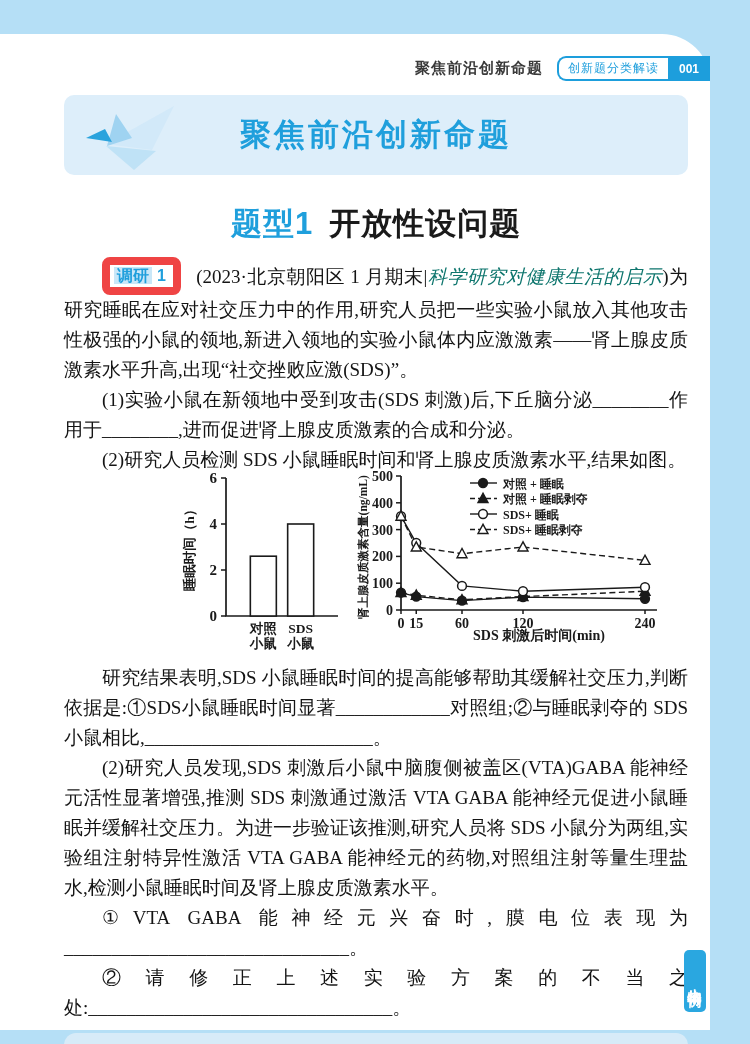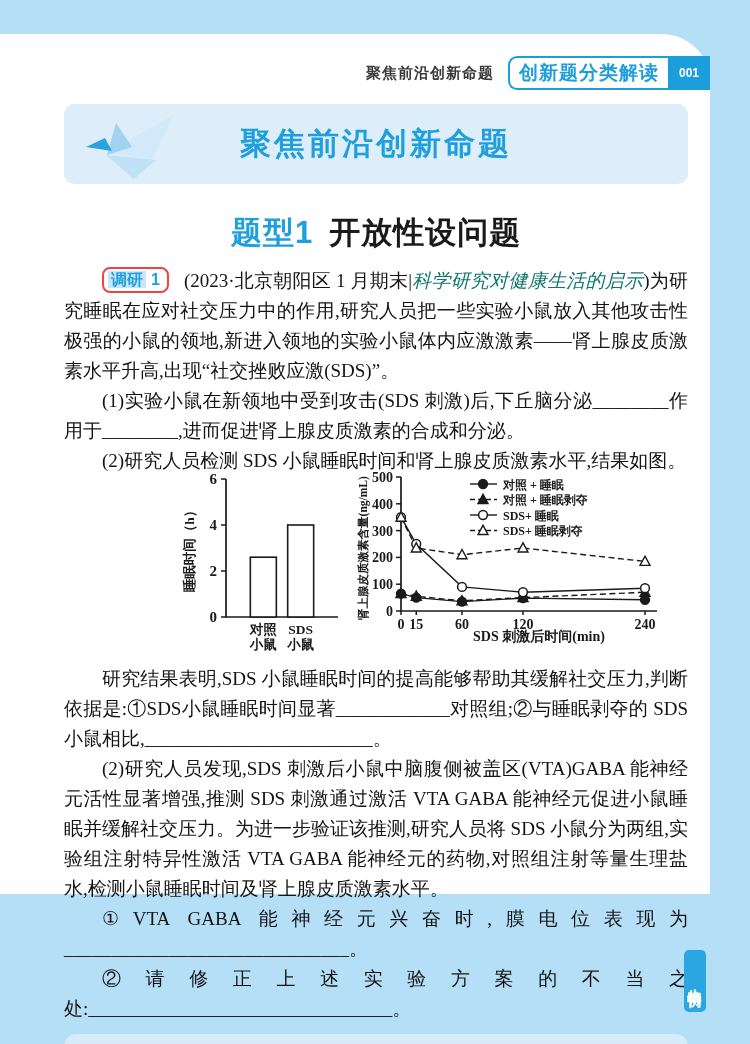--- a/index.html
+++ b/index.html
@@ -3,46 +3,46 @@
 <meta charset="utf-8">
 <style>
   html,body{margin:0;padding:0;}
   body{
     width:750px;height:1044px;position:relative;
     background:#b5dff6;
     font-family:"Liberation Serif",serif;
     overflow:hidden;
   }
   .page{
-    position:absolute;left:0;top:34px;width:710px;height:860px;
+    position:absolute;left:0;top:34px;width:710px;height:996px;
     background:#ffffff;border-top-right-radius:48px;
     box-sizing:border-box;padding:0 22px 0 64px;
   }
   
   .head-row{display:flex;justify-content:flex-end;align-items:center;margin:22px -22px 0 0;gap:14px;}
   .head-title{font-family:"Liberation Sans",sans-serif;font-weight:bold;font-size:15px;color:#3a3a3a;letter-spacing:1px;}
   .badge{display:flex;align-items:stretch;}
   .badge-left{border:2px solid #1d9edc;border-right:none;border-radius:9px 0 0 9px;background:#fff;
-    color:#1d9edc;font-family:"Liberation Sans",sans-serif;font-weight:bold;font-size:19px;
+    color:#1d9edc;font-family:"Liberation Sans",sans-serif;font-weight:normal;font-size:12px;
     padding:2px 9px;display:flex;align-items:center;letter-spacing:1px;}
   .badge-right{background:#1d9edc;color:#fff;font-family:"Liberation Sans",sans-serif;font-weight:bold;
     font-size:12px;padding:2px 11px;display:flex;align-items:center;}
   
   .banner{position:relative;height:80px;background:#ddeefa;border-radius:10px;margin-top:14px;}
   .banner-title{position:absolute;left:0;right:0;top:0;bottom:0;display:flex;align-items:center;justify-content:center;
     color:#1f9fdc;font-family:"Liberation Sans",sans-serif;font-weight:bold;font-size:31px;letter-spacing:3px;}
   .boat{position:absolute;left:14px;top:5px;}
   
   .sec-head{text-align:center;margin-top:28px;font-family:"Liberation Sans",sans-serif;font-weight:bold;font-size:31px;color:#1a1a1a;letter-spacing:1px;}
   .sec-tag{color:#1f9fdc;margin-right:16px;}
   
   .body-text{margin-top:12px;font-size:19px;line-height:30px;color:#141414;text-align:justify;}
   .para{margin:0;text-indent:2em;}
   .blue-italic{color:#0f766e;font-style:italic;}
-  .tag{display:inline-block;text-indent:0;border:2px solid #ef4444;border-radius:8px;padding:0 7px 1px 4px;
+  .tag{display:inline-block;text-indent:0;border:8px solid #ef4444;border-radius:8px;padding:0 7px 1px 4px;
     font-family:"Liberation Sans",sans-serif;font-weight:bold;font-size:16px;color:#1f9fdc;line-height:21px;
     margin-right:10px;vertical-align:2px;}
   .tag-label{background:#c9e7f8;padding:0 3px;}
   .tag-num{margin-left:5px;}
   
   .charts{display:flex;align-items:flex-end;gap:8px;margin:4px 0 0 116px;height:184px;}
   
   .note{background:#d7ebf8;border-radius:12px;margin-top:10px;padding:11px 26px 13px 26px;height:54px;box-sizing:content-box;}
   .note p{margin:0;font-size:15px;line-height:25px;color:#222;font-style:italic;text-indent:2em;text-align:justify;}
   .note-label{font-weight:bold;}

